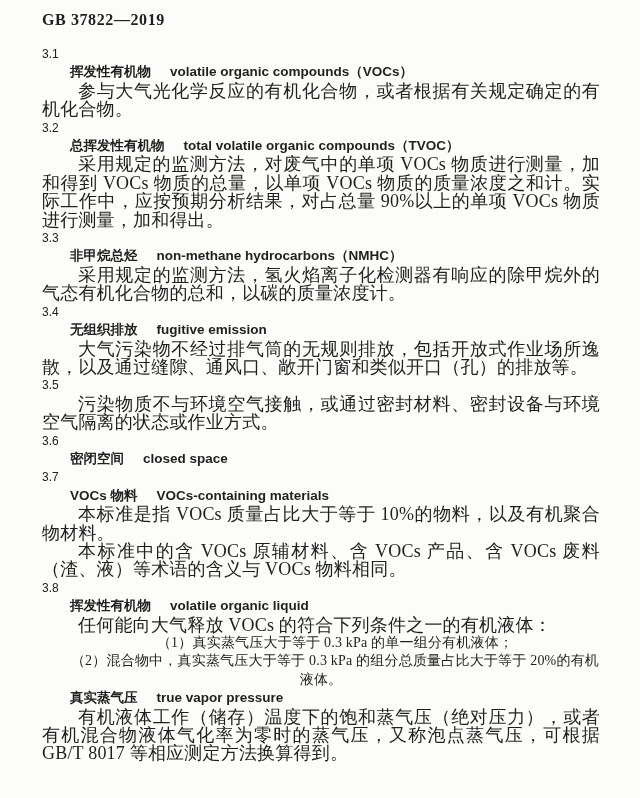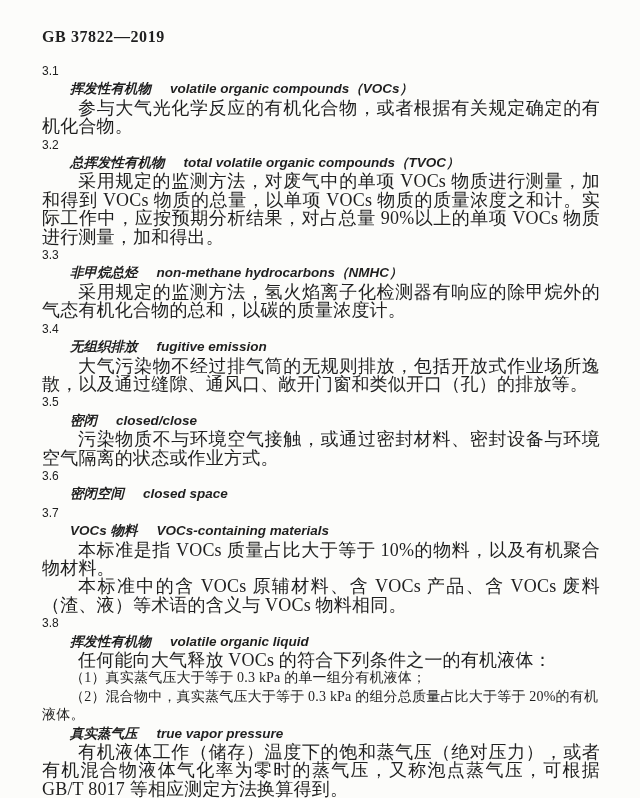--- a/index.html
+++ b/index.html
@@ -3,21 +3,21 @@
 <meta charset="utf-8">
 <style>
   html, body { margin: 0; padding: 0; }
   body {
     width: 640px; height: 798px;
     background: #ffffff;
   }
   .page {
     width: 640px; height: 798px;
     box-sizing: border-box;
-    padding: 25px 40px 0 42px;
+    padding: 8px 40px 0 42px;
     background: #fcfcfa;
     color: #1f1f1f;
     font-family: "Liberation Serif", "DejaVu Serif", serif;
     overflow: hidden;
   }
   .doc-header {
     font-family: "Liberation Serif", "DejaVu Serif", serif;
     font-weight: bold;
     font-size: 16px;
     letter-spacing: 0.6px;
@@ -31,36 +31,35 @@
     line-height: 18.4px;
     color: #202020;
   }
   .sec-heading {
     font-family: "Liberation Sans", "DejaVu Sans", sans-serif;
     font-weight: bold;
     font-size: 13.5px;
     line-height: 18.4px;
     padding-left: 28px;
     white-space: nowrap;
-    font-style: italic;
   }
   .term-en { margin-left: 19px; }
   .para {
     margin: 0;
     font-size: 18px;
     line-height: 18.4px;
     text-align: justify;
     text-indent: 2em;
     letter-spacing: 0.2px;
   }
   .item {
     margin: 0;
     font-size: 14px;
     line-height: 18.4px;
-    text-align: left;
+    text-align: center;
     text-indent: 2em;
     letter-spacing: 0.2px;
   }
 </style>
 </head>
 <body>
 
 <div class="page">
   <div class="doc-header">GB 37822—2019</div>
   <main class="definitions">
@@ -70,21 +69,20 @@
       <div class="sec-num">3.2</div>
       <div class="sec-heading"><span class="term-zh">总挥发性有机物</span><span class="term-en">total volatile organic compounds（TVOC）</span></div>
       <p class="para">采用规定的监测方法，对废气中的单项 VOCs 物质进行测量，加和得到 VOCs 物质的总量，以单项 VOCs 物质的质量浓度之和计。实际工作中，应按预期分析结果，对占总量 90%以上的单项 VOCs 物质进行测量，加和得出。</p>
       <div class="sec-num">3.3</div>
       <div class="sec-heading"><span class="term-zh">非甲烷总烃</span><span class="term-en">non-methane hydrocarbons（NMHC）</span></div>
       <p class="para">采用规定的监测方法，氢火焰离子化检测器有响应的除甲烷外的气态有机化合物的总和，以碳的质量浓度计。</p>
       <div class="sec-num">3.4</div>
       <div class="sec-heading"><span class="term-zh">无组织排放</span><span class="term-en">fugitive emission</span></div>
       <p class="para">大气污染物不经过排气筒的无规则排放，包括开放式作业场所逸散，以及通过缝隙、通风口、敞开门窗和类似开口（孔）的排放等。</p>
       <div class="sec-num">3.5</div>
-      <div class="sec-heading"><span class="term-zh">密闭</span><span class="term-en">closed/close</span></div>
       <p class="para">污染物质不与环境空气接触，或通过密封材料、密封设备与环境空气隔离的状态或作业方式。</p>
       <div class="sec-num">3.6</div>
       <div class="sec-heading"><span class="term-zh">密闭空间</span><span class="term-en">closed space</span></div>
       <div class="sec-num">3.7</div>
       <div class="sec-heading"><span class="term-zh">VOCs 物料</span><span class="term-en">VOCs-containing materials</span></div>
       <p class="para">本标准是指 VOCs 质量占比大于等于 10%的物料，以及有机聚合物材料。</p>
       <p class="para">本标准中的含 VOCs 原辅材料、含 VOCs 产品、含 VOCs 废料（渣、液）等术语的含义与 VOCs 物料相同。</p>
       <div class="sec-num">3.8</div>
       <div class="sec-heading"><span class="term-zh">挥发性有机物</span><span class="term-en">volatile organic liquid</span></div>
       <p class="para">任何能向大气释放 VOCs 的符合下列条件之一的有机液体：</p>

